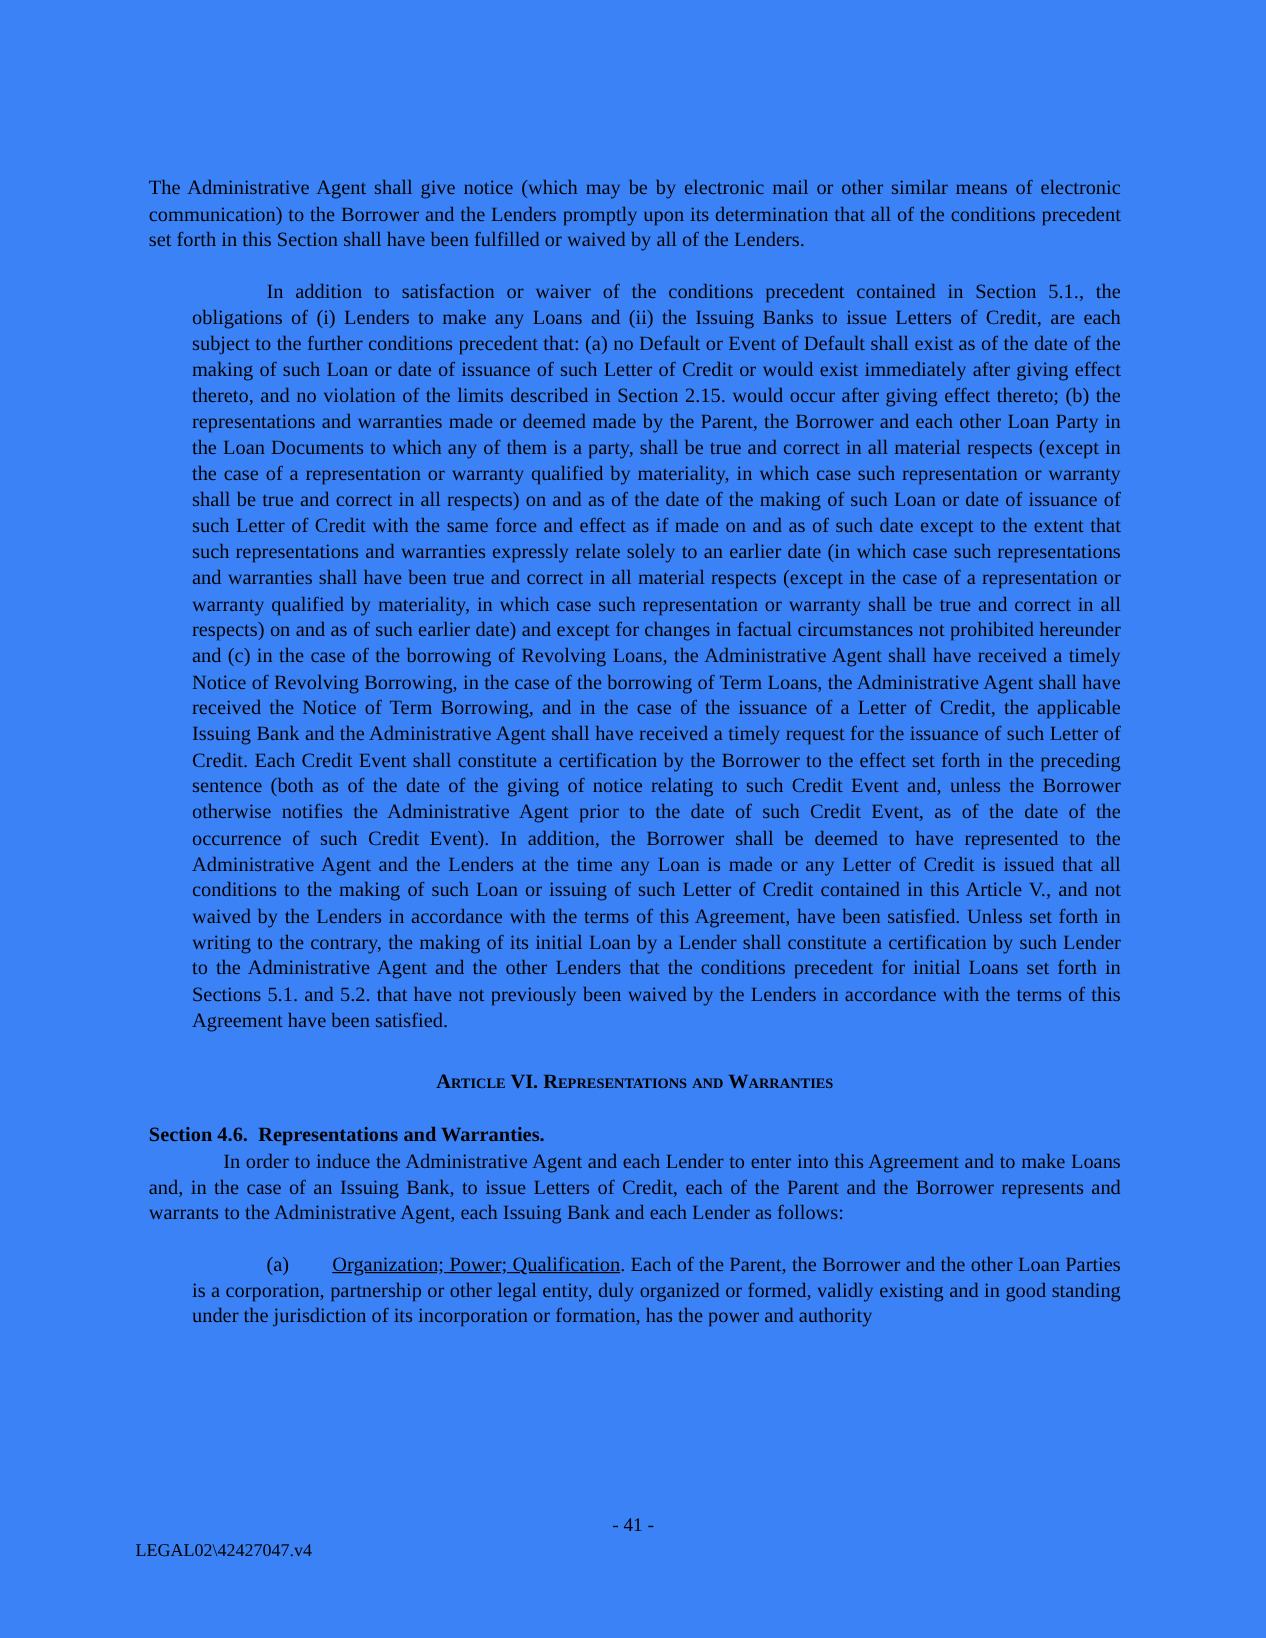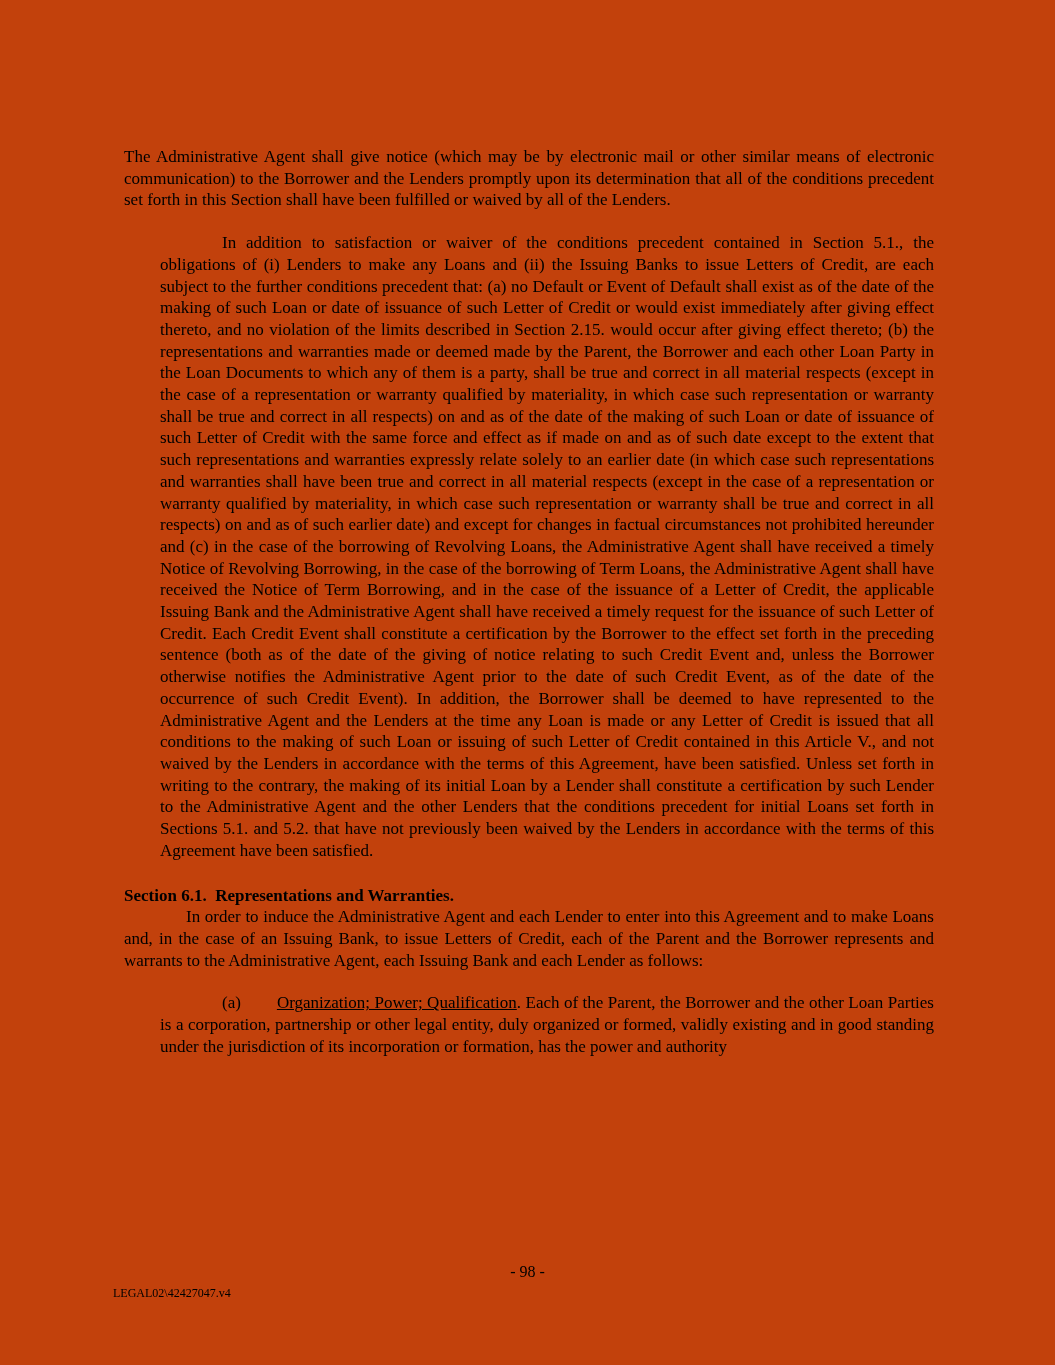--- a/index.html
+++ b/index.html
@@ -4,21 +4,21 @@
 <style>
   html, body {
     margin: 0;
     padding: 0;
     background: #ffffff;
   }
   .page {
     position: relative;
     width: 1055px;
     height: 1365px;
-    background: #c2410c;
+    background: #3b82f6;
     color: #000000;
     font-family: "Liberation Serif", "DejaVu Serif", serif;
     font-size: 17px;
     line-height: 21.7px;
     overflow: hidden;
   }
   .content {
     position: absolute;
     top: 146px;
     left: 124px;
@@ -64,40 +64,41 @@
     left: 0;
     right: 0;
     text-align: center;
     font-size: 16px;
     line-height: 20px;
   }
   .footer-docid {
     position: absolute;
     top: 1284px;
     left: 113px;
-    font-size: 12px;
+    font-size: 15px;
     line-height: 18px;
   }
 </style>
 </head>
 <body>
 
 <div class="page">
   <div class="content">
 
     <p class="body-par">The Administrative Agent shall give notice (which may be by electronic mail or other similar means of electronic communication) to the Borrower and the Lenders promptly upon its determination that all of the conditions precedent set forth in this Section shall have been fulfilled or waived by all of the Lenders.</p>
 
 
     <p class="body-par indent mt-par">In addition to satisfaction or waiver of the conditions precedent contained in Section 5.1., the obligations of (i) Lenders to make any Loans and (ii) the Issuing Banks to issue Letters of Credit, are each subject to the further conditions precedent that: (a) no Default or Event of Default shall exist as of the date of the making of such Loan or date of issuance of such Letter of Credit or would exist immediately after giving effect thereto, and no violation of the limits described in Section 2.15. would occur after giving effect thereto; (b) the representations and warranties made or deemed made by the Parent, the Borrower and each other Loan Party in the Loan Documents to which any of them is a party, shall be true and correct in all material respects (except in the case of a representation or warranty qualified by materiality, in which case such representation or warranty shall be true and correct in all respects) on and as of the date of the making of such Loan or date of issuance of such Letter of Credit with the same force and effect as if made on and as of such date except to the extent that such representations and warranties expressly relate solely to an earlier date (in which case such representations and warranties shall have been true and correct in all material respects (except in the case of a representation or warranty qualified by materiality, in which case such representation or warranty shall be true and correct in all respects) on and as of such earlier date) and except for changes in factual circumstances not prohibited hereunder and (c) in the case of the borrowing of Revolving Loans, the Administrative Agent shall have received a timely Notice of Revolving Borrowing, in the case of the borrowing of Term Loans, the Administrative Agent shall have received the Notice of Term Borrowing, and in the case of the issuance of a Letter of Credit, the applicable Issuing Bank and the Administrative Agent shall have received a timely request for the issuance of such Letter of Credit.  Each Credit Event shall constitute a certification by the Borrower to the effect set forth in the preceding sentence (both as of the date of the giving of notice relating to such Credit Event and, unless the Borrower otherwise notifies the Administrative Agent prior to the date of such Credit Event, as of the date of the occurrence of such Credit Event).  In addition, the Borrower shall be deemed to have represented to the Administrative Agent and the Lenders at the time any Loan is made or any Letter of Credit is issued that all conditions to the making of such Loan or issuing of such Letter of Credit contained in this Article V., and not waived by the Lenders in accordance with the terms of this Agreement, have been satisfied.  Unless set forth in writing to the contrary, the making of its initial Loan by a Lender shall constitute a certification by such Lender to the Administrative Agent and the other Lenders that the conditions precedent for initial Loans set forth in Sections 5.1. and 5.2. that have not previously been waived by the Lenders in accordance with the terms of this Agreement have been satisfied.</p>
 
+    <h3 class="article-heading mt-article">Article VI. Representations and Warranties</h3>
 
-    <h2 class="section-heading mt-section61">Section 6.1.  Representations and Warranties.</h2>
+    <h2 class="section-heading mt-section61">Section 4.6.  Representations and Warranties.</h2>
 
     <p class="body-par indent mt-par61">In order to induce the Administrative Agent and each Lender to enter into this Agreement and to make Loans and, in the case of an Issuing Bank, to issue Letters of Credit, each of the Parent and the Borrower represents and warrants to the Administrative Agent, each Issuing Bank and each Lender as follows:</p>
 
     <p class="body-par indent mt-par"><span>(a)</span><span class="tab-gap"></span><span class="underlined">Organization; Power; Qualification</span><span>.  Each of the Parent, the Borrower and the other Loan Parties is a corporation, partnership or other legal entity, duly organized or formed, validly existing and in good standing under the jurisdiction of its incorporation or formation, has the power and authority</span></p>
 
   </div>
 
-  <div class="footer-pagenum">- 98 -</div>
+  <div class="footer-pagenum">- 41 -</div>
 
   <div class="footer-docid">LEGAL02\42427047.v4</div>
 </div>
 
 </body></html>

